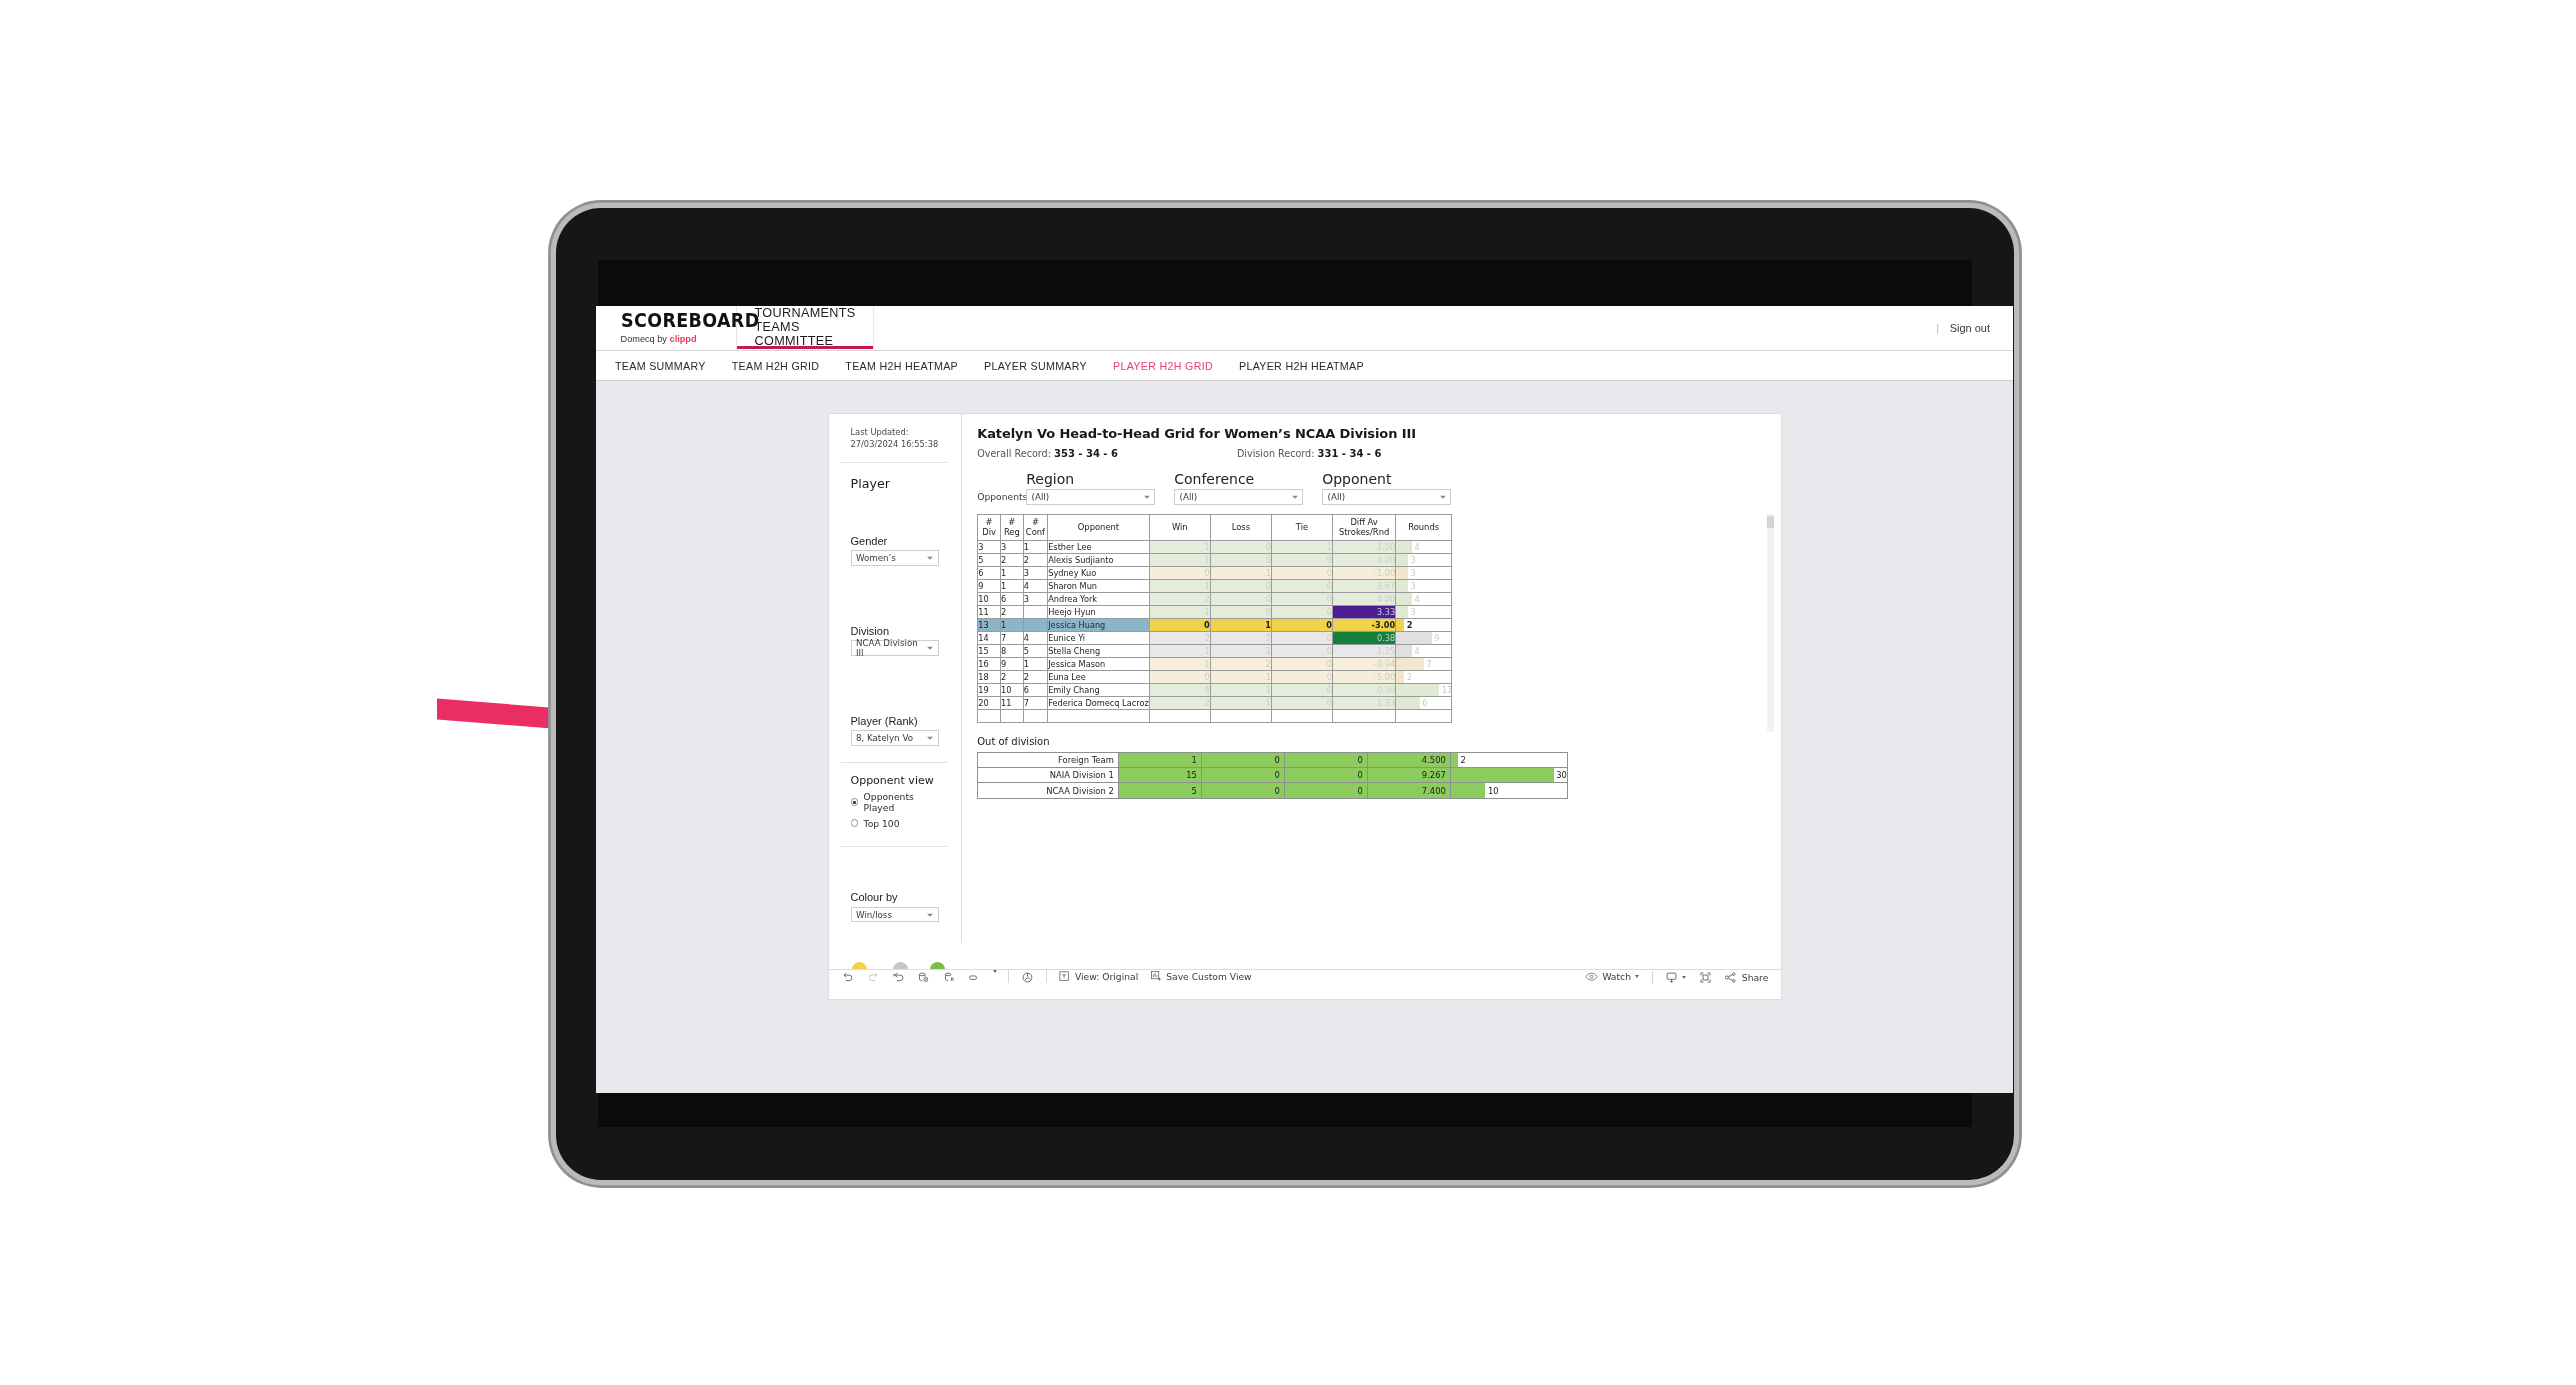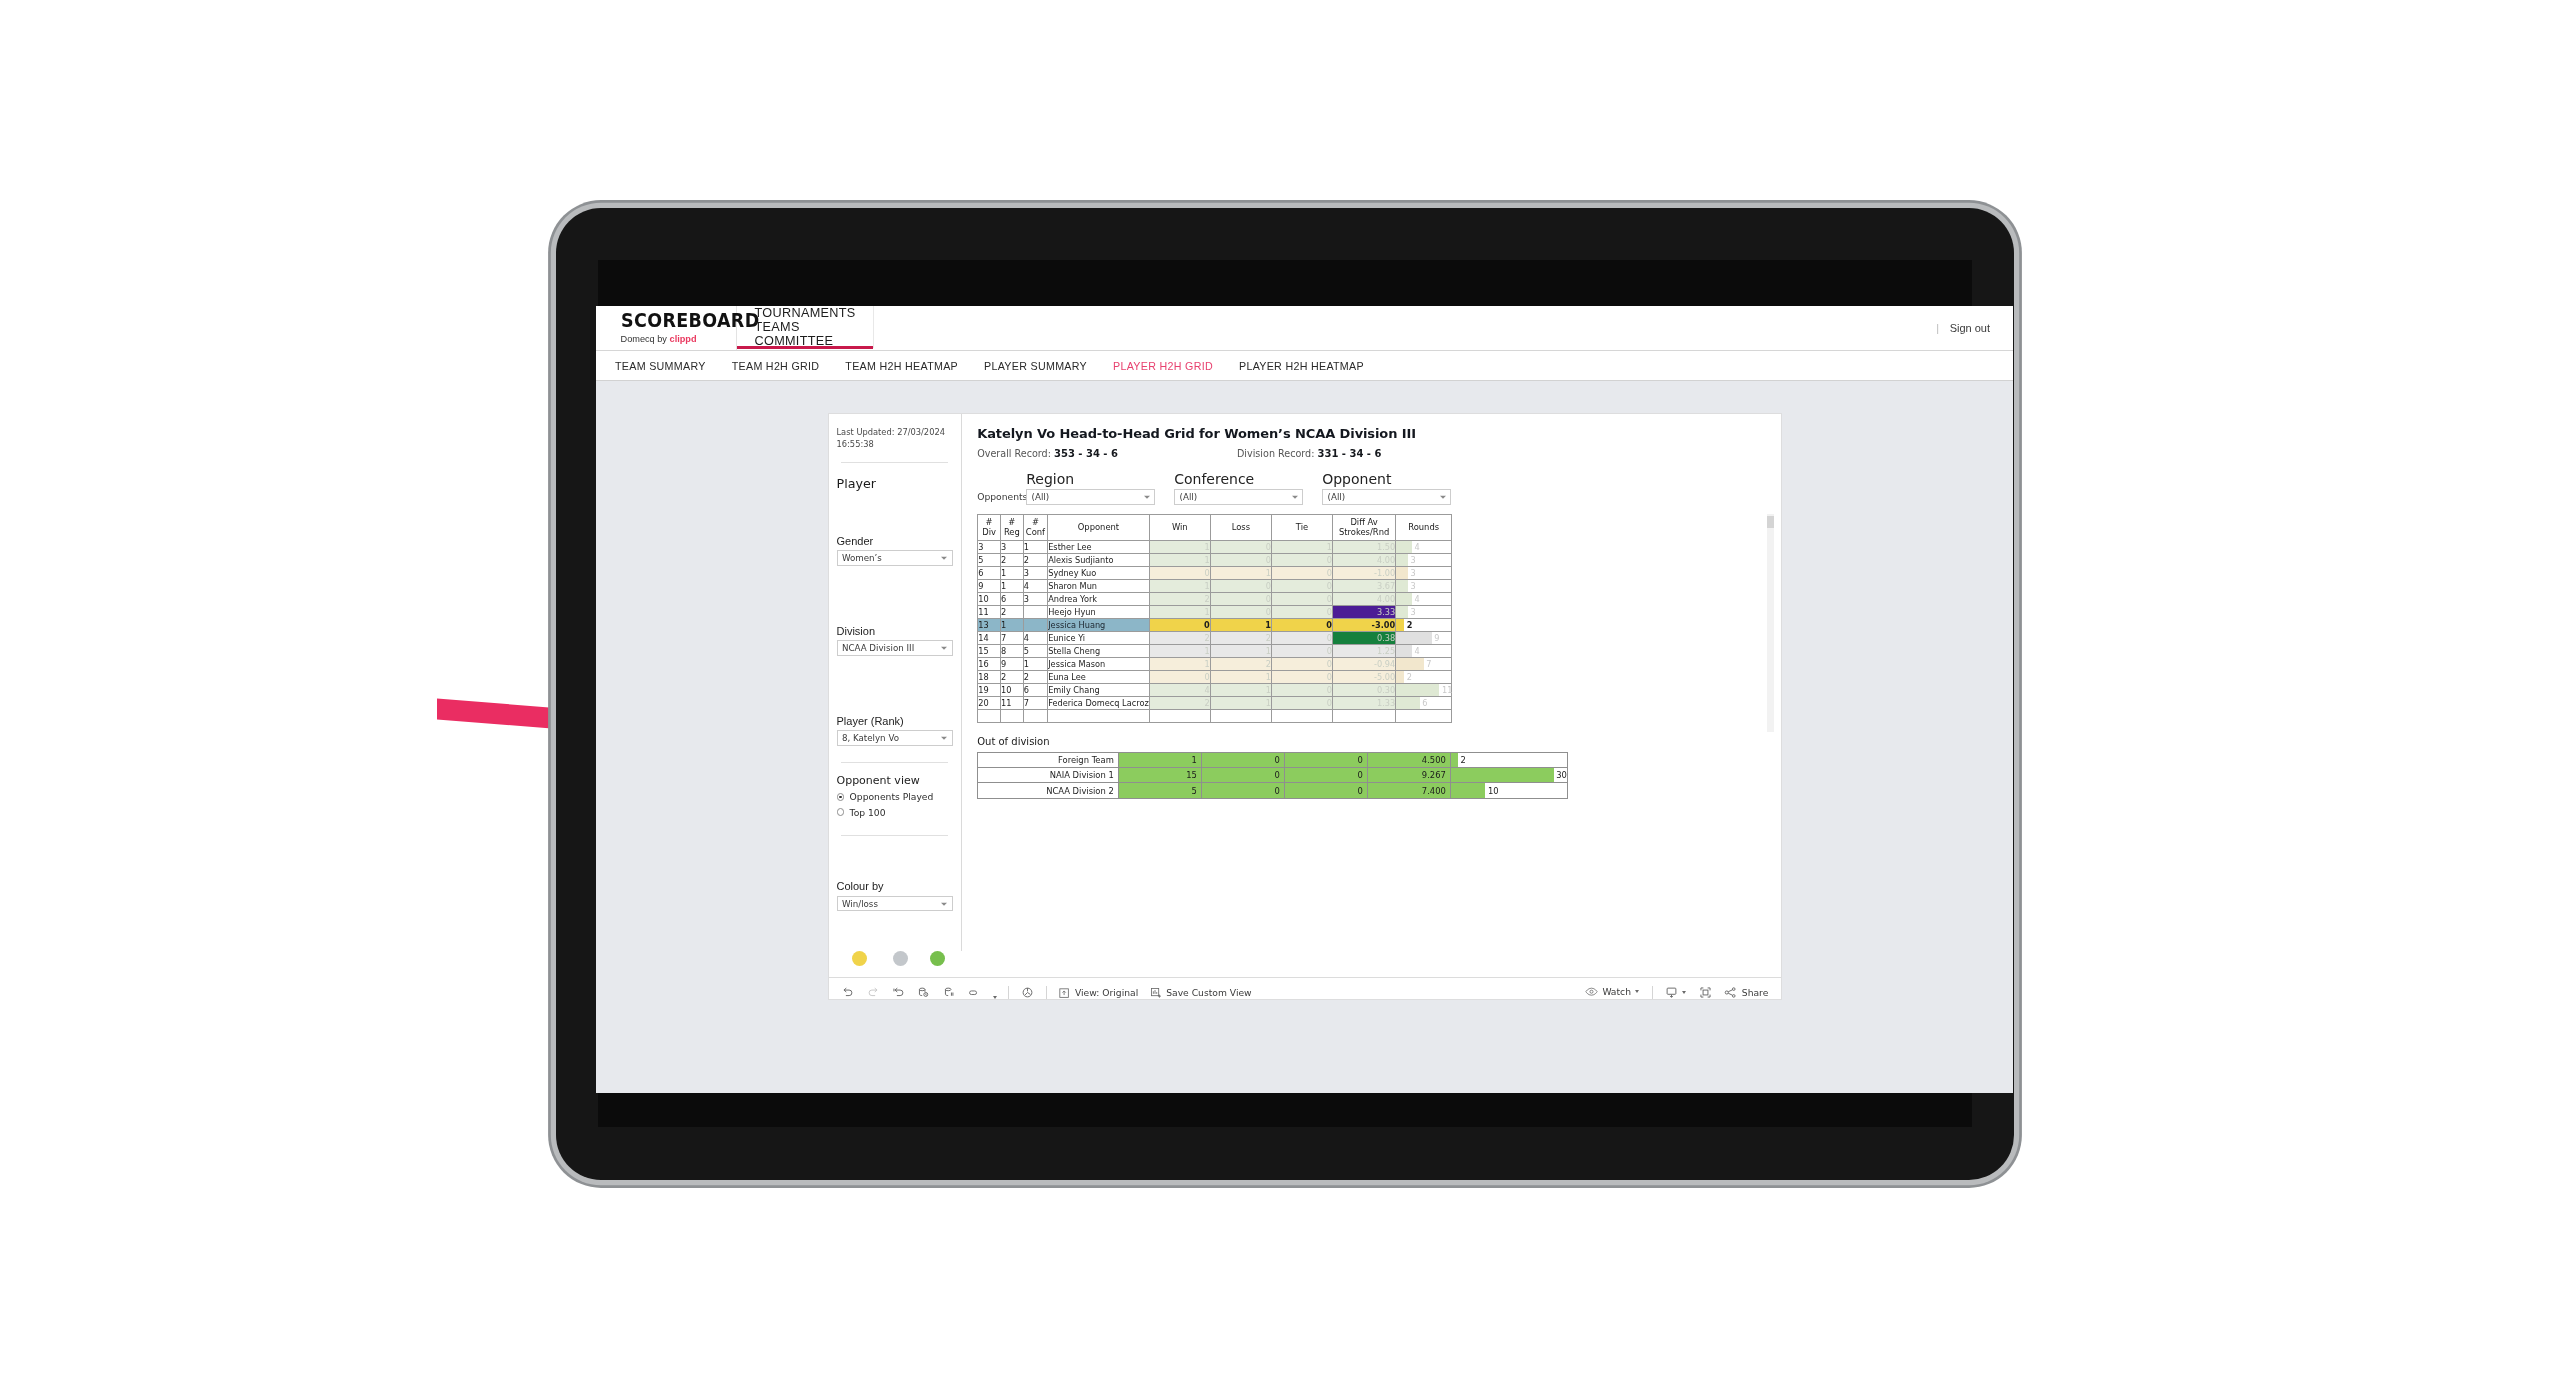--- a/index.html
+++ b/index.html
@@ -88,21 +88,21 @@
     margin: 0 auto;
     width: 952px; height: 585px;
     background:#ffffff;
     display:flex; flex-direction:column;
     box-shadow: 0 0 0 0.9px #dcdcdc;
   }
   .dash-body { display:flex; flex:1; min-height:0; }
 
   
   .sidebar { width: 133px; border-right:0.9px solid #dadada; padding: 12.2px 0 0 0; background:#fff; }
-  .side-pad { padding: 0 8px; }
+  .side-pad { padding: 0 22px; }
   .updated { font-size: 8.3px; color:#4a4a4a; line-height: 1.45; font-family:"DejaVu Sans", sans-serif; }
   .hr { height:0.9px; background:#e0e0e0; margin: 11.4px 12.2px 0 12.2px; }
   .sec-title { font-size: 12.7px; color:#1b1b1b; margin: 13px 0 12.2px 0; font-family:"DejaVu Sans", sans-serif; }
   .fld-label { font-size: 11px; color:#222; margin-bottom: 3.5px; font-family:Liberation Sans, sans-serif;margin-top:44px; }
   .fld-gap { height: 15px; }
   .select {
     position:relative; height: 15.7px; border:0.9px solid #cdcdcd; background:#fff;
     display:flex; align-items:center; padding: 0 14px 0 4.4px;
     font-size: 8.7px; color:#3a3a3a; font-family:"DejaVu Sans", sans-serif; cursor:pointer;
   }
@@ -147,21 +147,21 @@
   .rnum { position:relative; z-index:2; display:block; padding-left: 2.6px; }
   .sep { border-left: 0.9px solid #9b9b9b !important; }
   .blank td { height: 51px; }
 
   .ood-title { font-size: 10px; color:#191919; margin-top: 12.2px; font-family:"DejaVu Sans", sans-serif; }
   table.ood { border-collapse:collapse; width:475px; table-layout:fixed; margin-top: 5.2px; font-family:"DejaVu Sans", sans-serif;}
   table.ood td { border:0.9px solid #8f8f8f; height: 15.3px; font-size: 8.4px; color:#1c1c1c; }
   td.oodname { text-align:right; padding-right: 4.4px; width: 141px; background:#fff;}
 
   
-  .toolbar { height: 22px; border-top:0.9px solid #dcdcdc; display:flex; align-items:flex-end;
+  .toolbar { height: 30px; border-top:0.9px solid #dcdcdc; display:flex; align-items:flex-start;
              padding: 0 12.2px; gap: 11.4px; background:#fff;margin-top:26px; }
   .tb-ic { width: 14px; height:14px; color:#6a6a6a; display:flex; align-items:center; justify-content:center; cursor:pointer;}
   .tb-sep { width:0.9px; height:13px; background:#d5d5d5; }
   .tb-item { display:flex; align-items:center; gap:4.4px; font-size:9.2px; color:#3b3b3b; cursor:pointer;
              font-family:"DejaVu Sans", sans-serif; }
   .tb-right { margin-left:auto; display:flex; align-items:center; gap: 12.2px; }
   .mini-car { width:0;height:0;border-left:2.6px solid transparent;border-right:2.6px solid transparent;border-top:3.5px solid #6a6a6a; }
 
   
   .vscroll { position:absolute; right:-7.9px; top:0; width:7.9px; height: 218px; background:#f2f2f2; }

